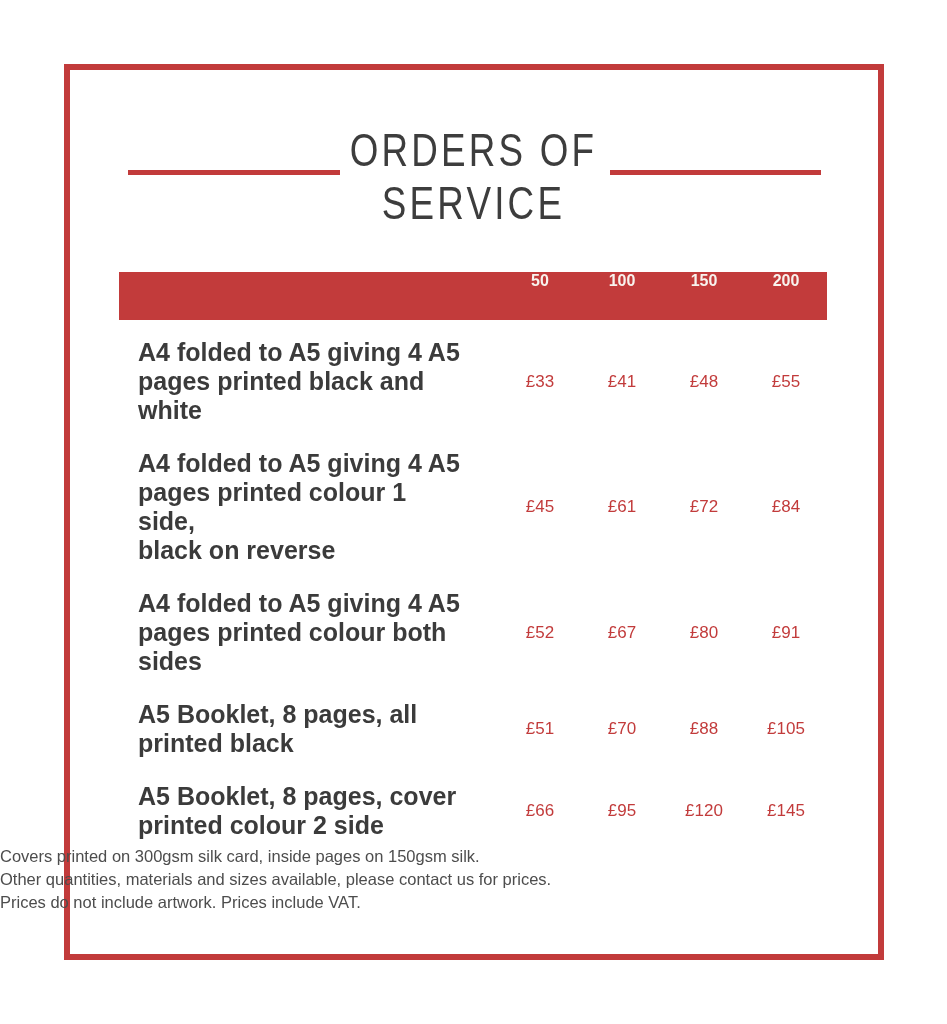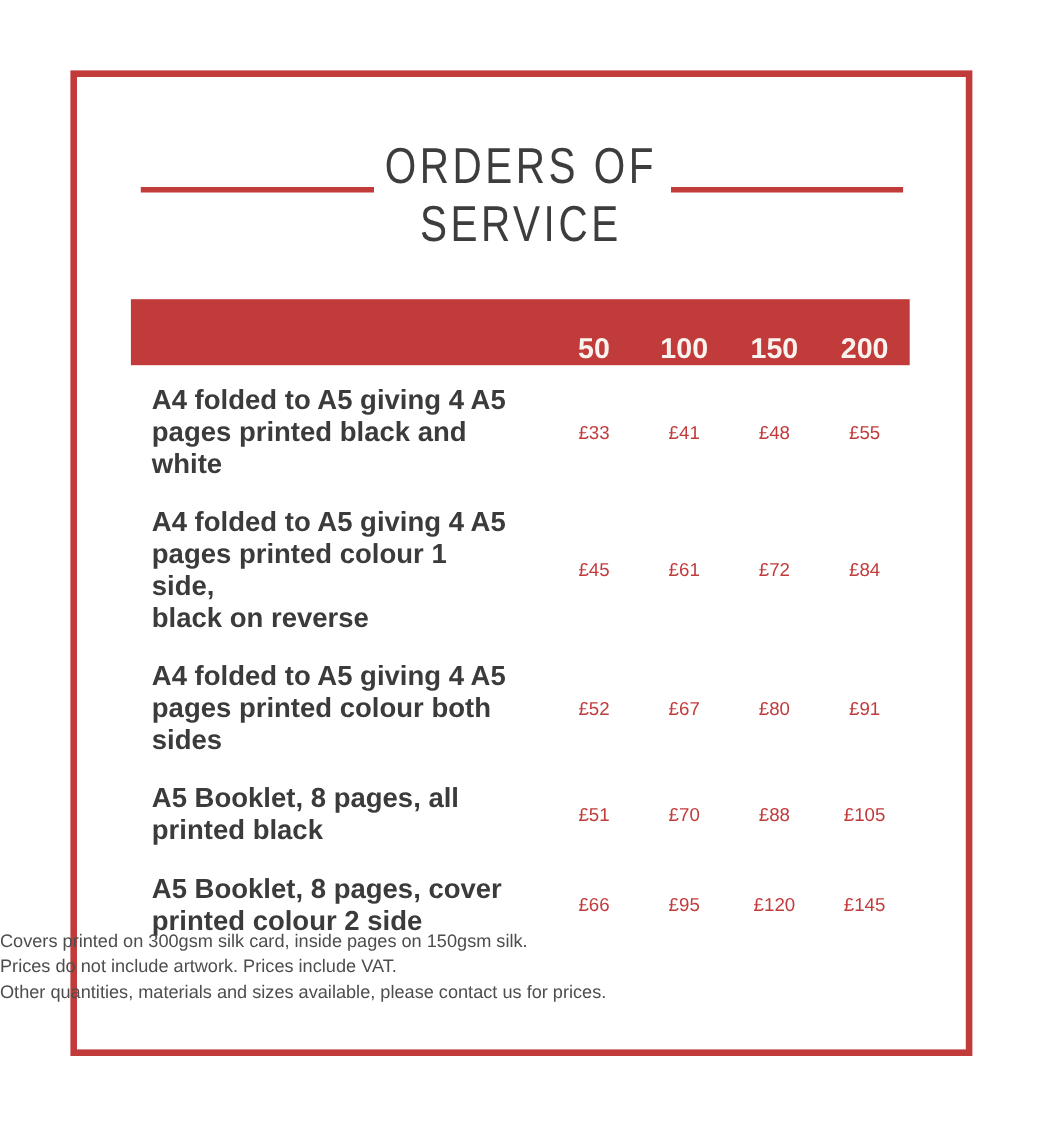--- a/index.html
+++ b/index.html
@@ -25,22 +25,22 @@
     font-size:46px;line-height:53px;font-weight:400;
     letter-spacing:4px;
     transform:scaleX(0.80);
   }
   .deco-line{position:absolute;top:170px;height:5px;background:var(--red);}
   .deco-line.left{left:128px;width:212px;}
   .deco-line.right{left:610px;width:211px;}
 
   .pricing-table{position:absolute;left:119px;top:272px;width:708px;}
   .thead{
-    display:flex;align-items:flex-end;height:60px;background:var(--red);
-    color:var(--header-text);font-weight:bold;font-size:26px;
+    display:flex;align-items:flex-start;height:48px;background:var(--red);
+    color:var(--header-text);font-weight:bold;font-size:16px;
   }
   .spacer{flex:1;}
   .qcol{width:82px;text-align:center;flex:0 0 82px;}
   .trow{display:flex;align-items:center;margin-top:24px;}
   .trow.first{margin-top:18px;}
   .desc{
     flex:1;padding-left:19px;padding-right:36px;
     font-weight:bold;font-size:25px;line-height:29px;color:var(--ink);
     white-space:pre-line;
   }
@@ -116,15 +116,15 @@
 printed colour 2 side</div>
     <div class="qcol price">£66</div>
     <div class="qcol price">£95</div>
     <div class="qcol price">£120</div>
     <div class="qcol price">£145</div>
   </div>
 </div>
 
 <div class="footer">
   <div>Covers printed on 300gsm silk card, inside pages on 150gsm silk.</div>
+  <div>Other quantities, materials and sizes available, please contact us for prices.</div>
   <div>Prices do not include artwork. Prices include VAT.</div>
-  <div>Other quantities, materials and sizes available, please contact us for prices.</div>
 </div>
 
 </body></html>

